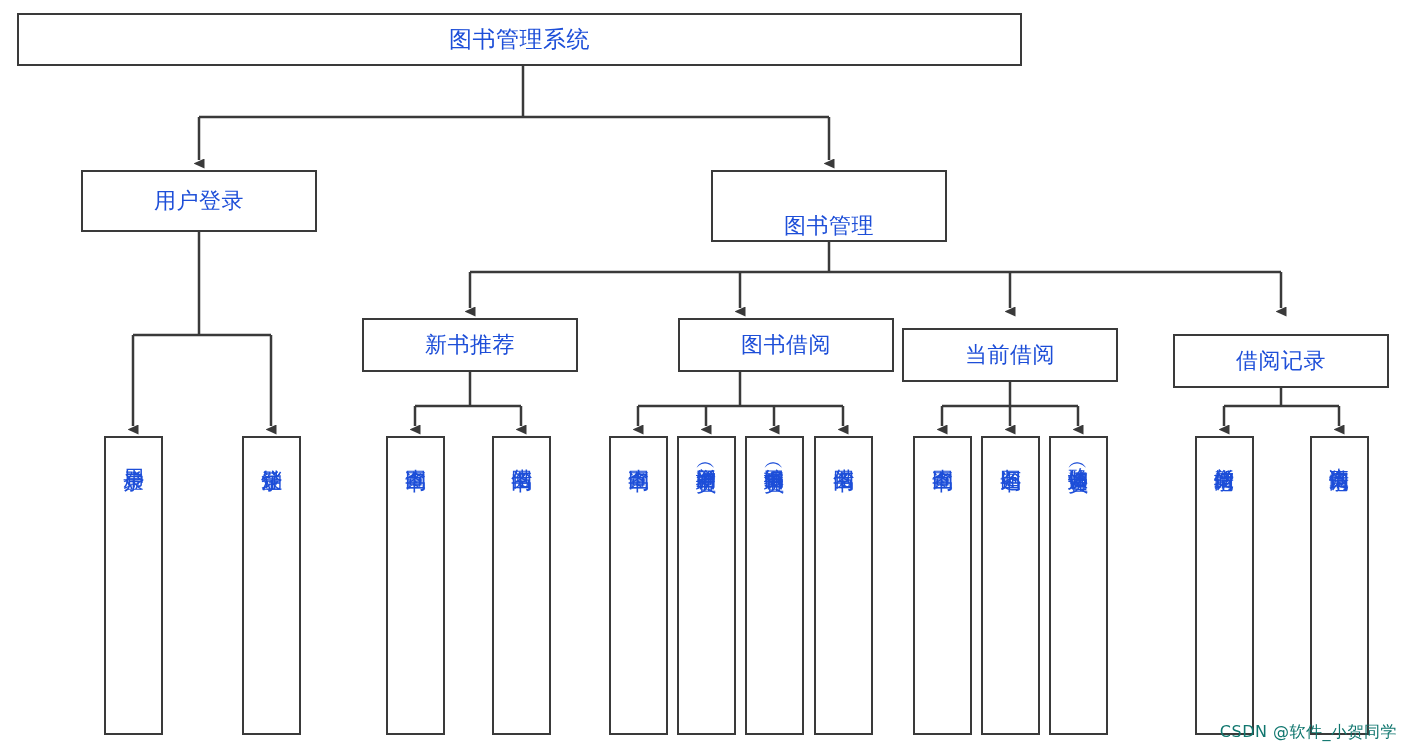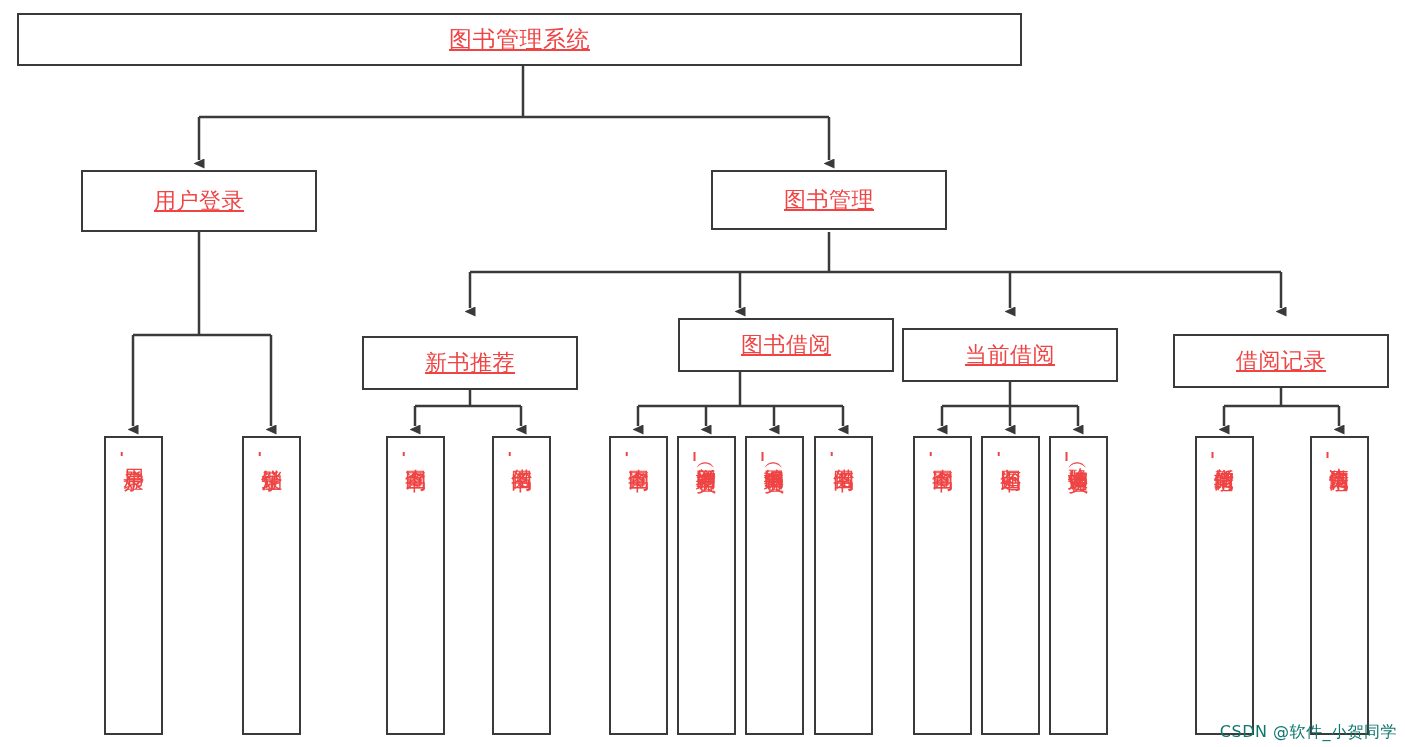--- a/index.html
+++ b/index.html
@@ -27,23 +27,22 @@
     pointer-events: none;
   }
   .node {
     position: absolute;
     box-sizing: border-box;
     border: 2.5px solid #3a3a3a;
     background: #ffffff;
     display: flex;
     align-items: center;
     justify-content: center;
-    color: #ef4444;
+    color: #1d4ed8;
     z-index: 2;
-    text-decoration: underline;
   }
   .node .lbl {
     display: block;
     text-align: center;
     line-height: 1.22;
     letter-spacing: 0.5px;
   }
   
   .node.horiz .lbl {
     font-size: 22px;
@@ -138,25 +137,25 @@
     </g>
   </svg>
 
   <div class="node horiz root" style="left:17px; top:13px; width:1005px; height:53px;">
     <span class="lbl">图书管理系统</span>
   </div>
 
   <div class="node horiz" style="left:81px; top:170px; width:236px; height:62px;">
     <span class="lbl">用户登录</span>
   </div>
-  <div class="node horiz" style="left:711px; top:170px; width:236px; height:60px;">
+  <div class="node horiz" style="left:711px; top:170px; width:236px; height:72px;align-items:flex-end;">
     <span class="lbl">图书管理</span>
   </div>
 
-  <div class="node horiz" style="left:362px; top:336px; width:216px; height:54px;">
+  <div class="node horiz" style="left:362px; top:318px; width:216px; height:54px;">
     <span class="lbl">新书推荐</span>
   </div>
   <div class="node horiz" style="left:632px; top:318px; width:216px; height:54px;margin-left:46px;">
     <span class="lbl">图书借阅</span>
   </div>
   <div class="node horiz" style="left:902px; top:328px; width:216px; height:54px;">
     <span class="lbl">当前借阅</span>
   </div>
   <div class="node horiz" style="left:1173px; top:318px; width:216px; height:54px;margin-top:16px;">
     <span class="lbl">借阅记录</span>

